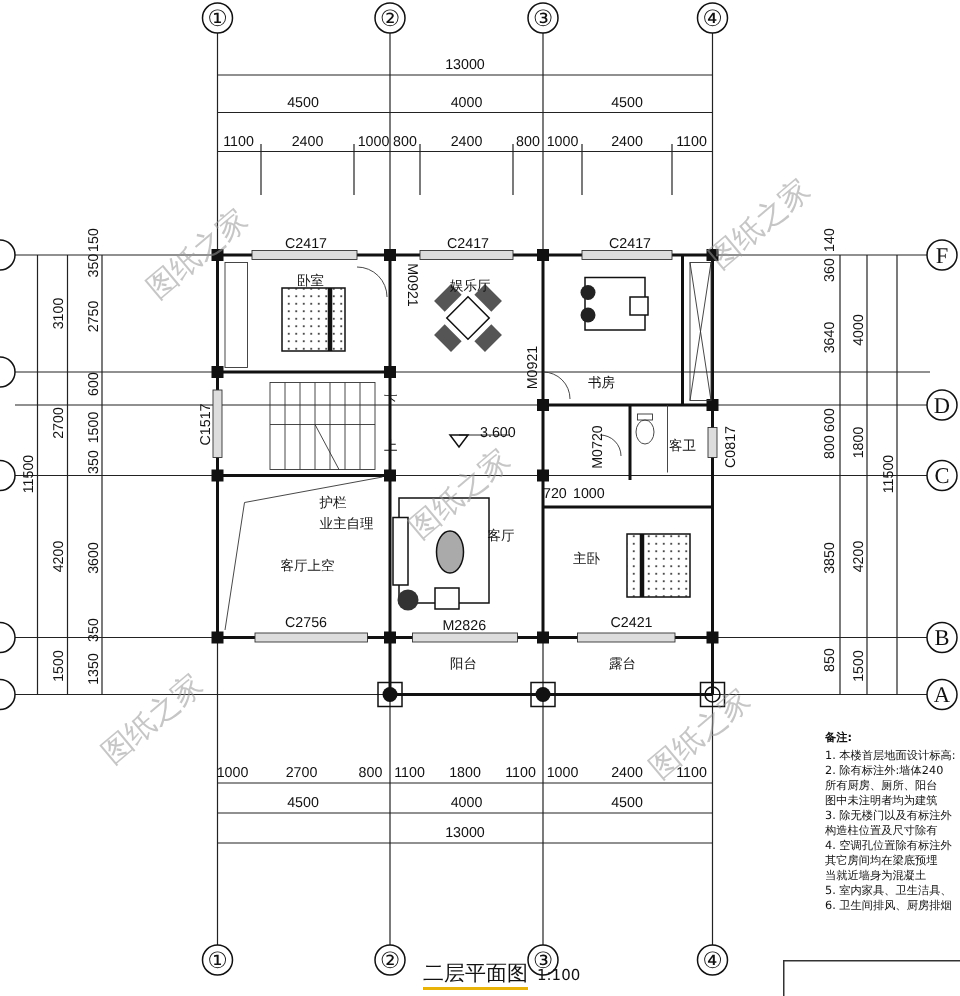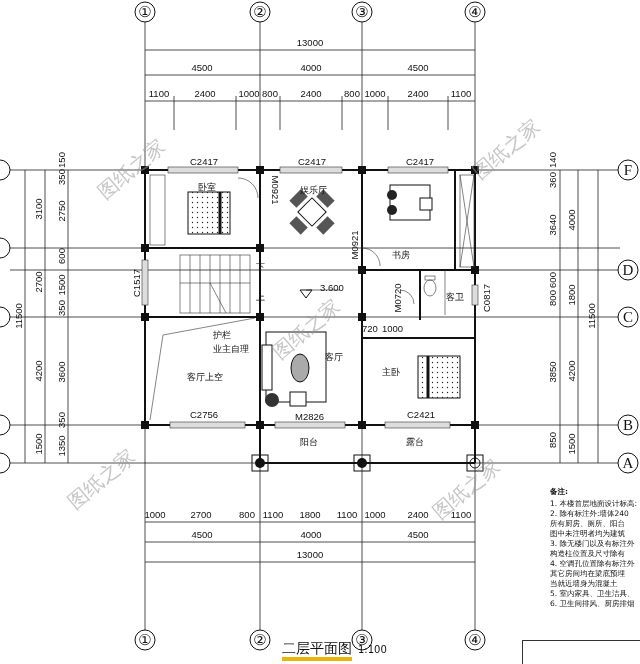--- a/index.html
+++ b/index.html
@@ -5,21 +5,21 @@
   html,body{margin:0;padding:0;background:#fff;}
   body{width:640px;height:664px;position:relative;overflow:hidden;font-family:"Liberation Sans","DejaVu Sans",sans-serif;color:#111;}
   svg{position:absolute;left:0;top:0;}
   .dim{font-size:9.5px;fill:#111;font-family:"Liberation Sans",sans-serif;}
   .lbl{font-size:9px;fill:#111;font-family:"DejaVu Sans",sans-serif;}
   .axis{font-size:15px;fill:#111;font-family:"Liberation Serif",serif;}
   .wm{font-size:20px;fill:#999;opacity:.55;font-family:"DejaVu Sans",sans-serif;}
   .notes{position:absolute;left:550px;top:487px;width:95px;font-size:7.5px;line-height:10px;color:#111;font-family:"DejaVu Sans",sans-serif;white-space:nowrap;overflow:hidden;}
   .notes .h{font-weight:bold;margin-bottom:2px;}
   .title{position:absolute;left:282px;top:640px;font-size:14px;font-family:"DejaVu Sans",sans-serif;}
-  .title .t{border-bottom:4px solid #eab308;padding-bottom:1px;}
+  .title .t{border-bottom:2px solid #eab308;padding-bottom:1px;}
   .title .s{font-size:10px;margin-left:6px;}
   .tbox{position:absolute;left:522px;top:640px;width:130px;height:40px;border:1px solid #333;}
 </style>
 </head>
 <body>
 
 <svg width="640" height="664" viewBox="0 0 640 664">
 
   <g stroke="#222" stroke-width="0.8">
     <line x1="145" y1="20" x2="145" y2="630"></line>

